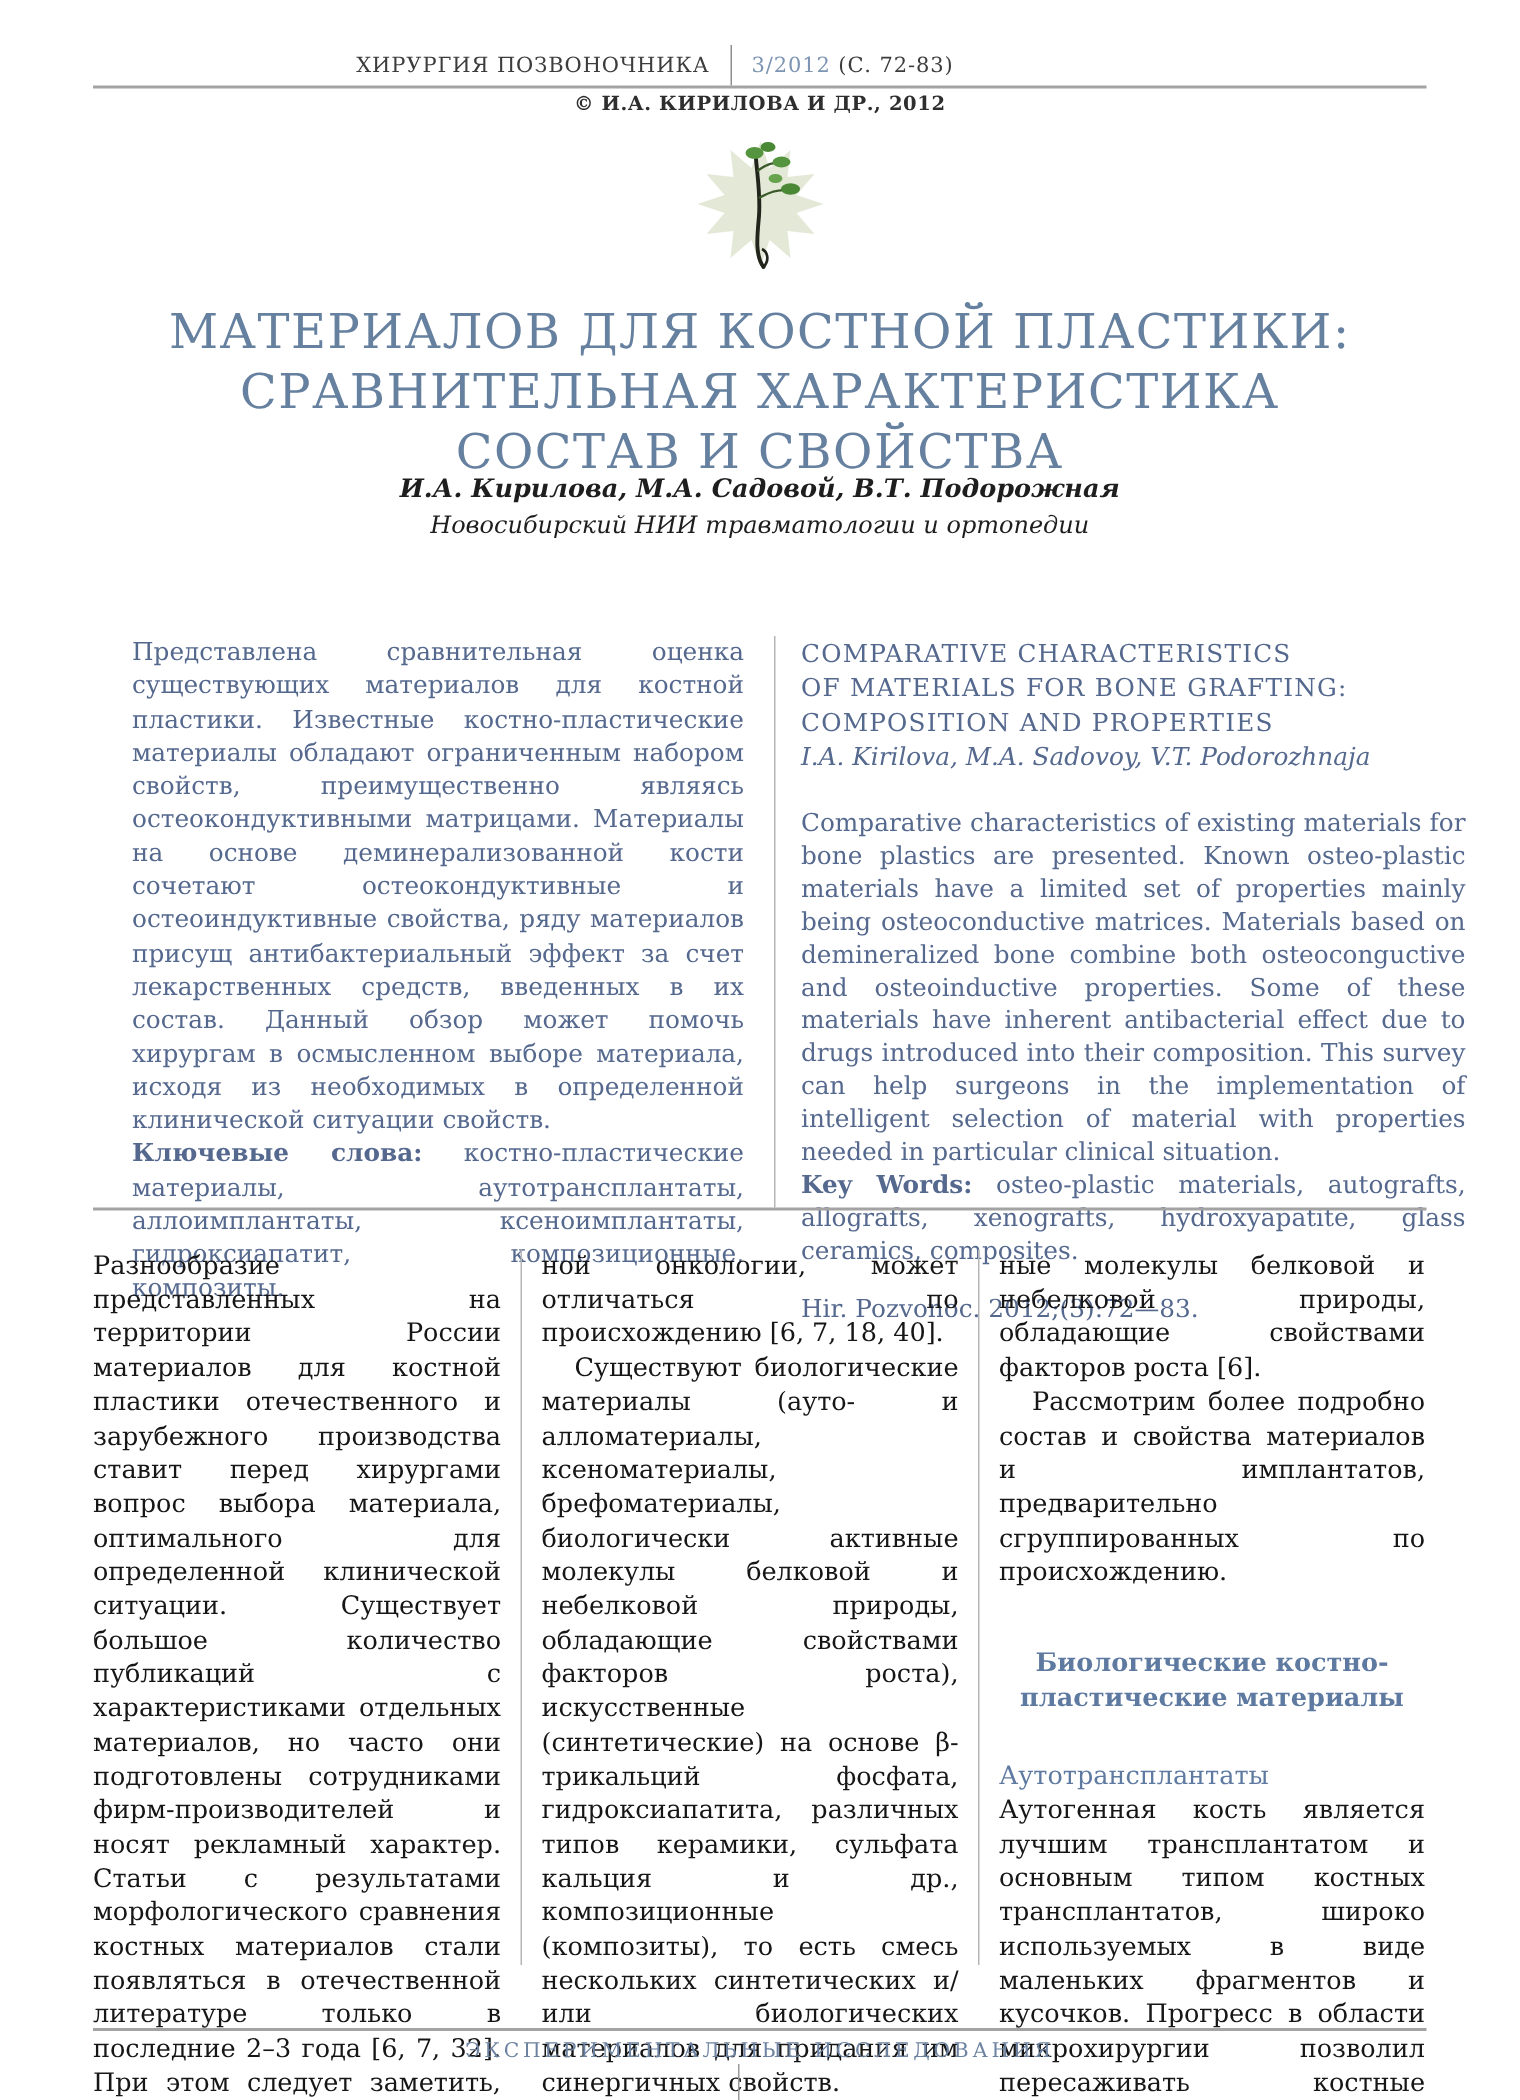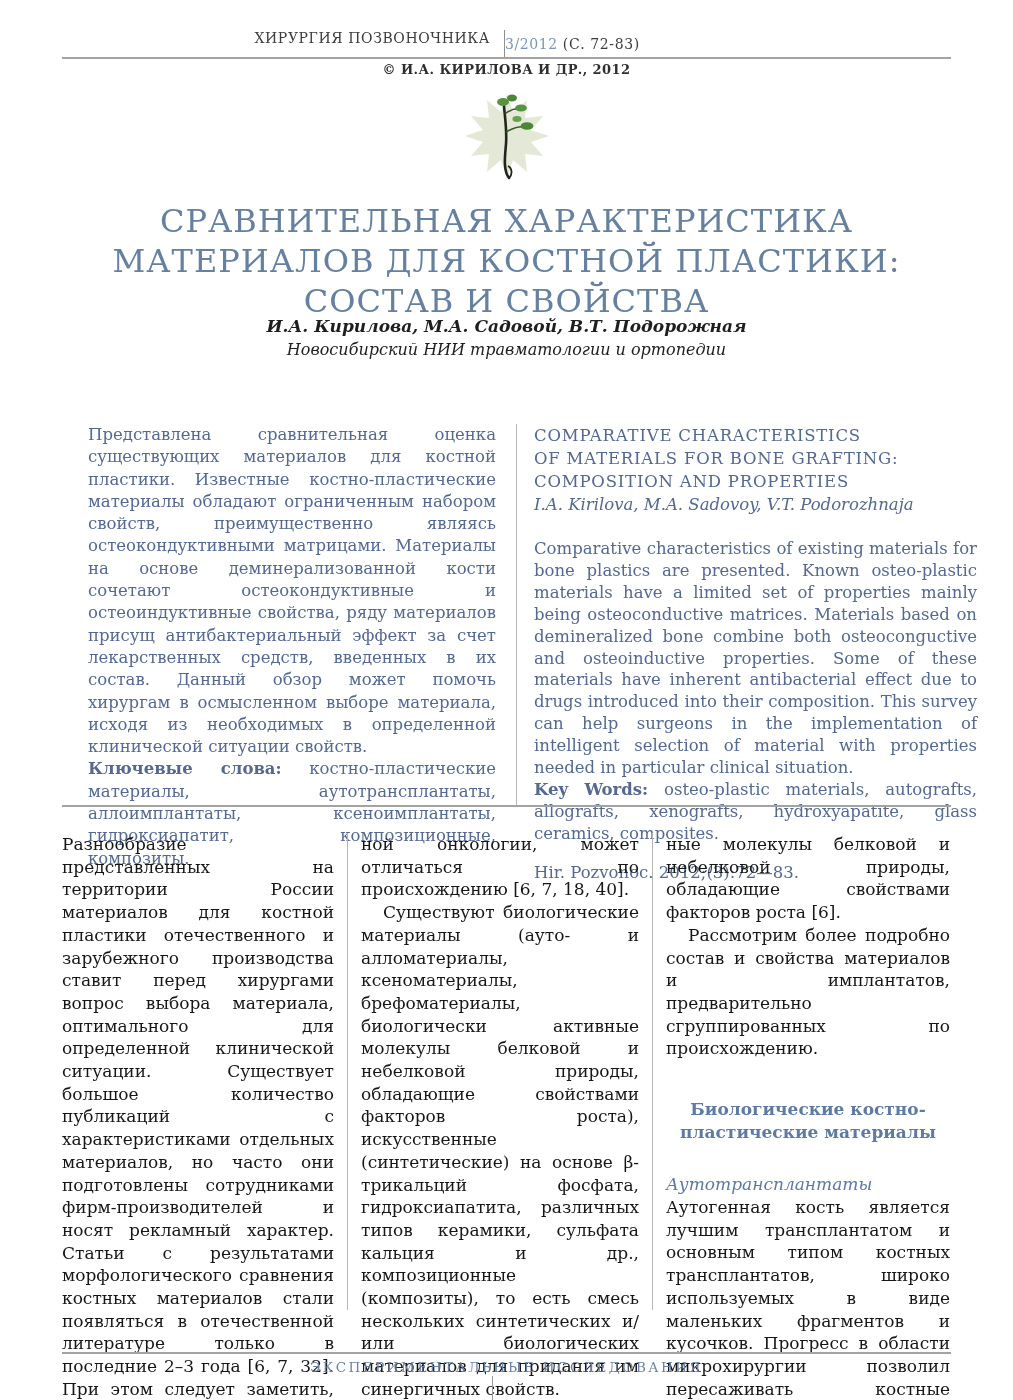--- a/index.html
+++ b/index.html
@@ -5,26 +5,26 @@
   html,body{margin:0;padding:0;background:#ffffff;}
   .page{
     position:relative;
     width:1013px;height:1400px;
     background:#ffffff;
     font-family:"DejaVu Serif","Liberation Serif",serif;
     overflow:hidden;
   }
   
   .header-row{
-    position:absolute;left:62px;top:30px;width:889px;height:27px;
-    display:flex;
+    position:absolute;left:45px;top:30px;width:889px;height:27px;
+    display:flex;align-items:center;
     font-size:14px;color:#3c3c3c;letter-spacing:.6px;
   }
   .header-journal{width:428px;text-align:right;padding-right:14px;}
-  .header-issue{flex:1;border-left:1px solid #8f8f8f;height:27px;display:flex;align-items:center;gap:5px;}
+  .header-issue{flex:1;padding-left:13px;border-left:1px solid #8f8f8f;height:27px;display:flex;align-items:center;gap:5px;}
   .issue-num{color:#7d94b3;}
   .rule{position:absolute;left:62px;width:889px;border-top:2px solid #a3a3a3;}
   .rule-top{top:57px;}
   .copyright{
     position:absolute;left:0;top:62px;width:100%;text-align:center;
     font-size:13px;font-weight:bold;color:#2e2e2e;letter-spacing:.4px;
   }
   
   .logo{position:absolute;left:0;top:86px;width:100%;display:flex;justify-content:center;}
   
@@ -68,21 +68,21 @@
   .bcol .indent{text-indent:22px;}
   .col1{width:272px;}
   .col2{width:278px;}
   .col3{width:284px;}
   .vdiv{width:1px;background:#b5b5b5;margin:0 13px;height:477px;}
   .sec-heading{
     color:#5e7aa0;font-weight:bold;margin:38px 0 0 0 !important;
     line-height:23px;text-align:center;
   }
   .sub-heading{
-    color:#5e7aa0;font-style:italic;margin:29px 0 0 0 !important;
+    color:#5e7aa0;margin:29px 0 0 0 !important;
     line-height:23px;text-align:left;
   }
   
   .page-num{
     position:absolute;left:0;top:1322px;width:100%;text-align:center;
     font-size:16px;color:#111111;
   }
   .rule-bottom{top:1352px;}
   .footer-section{
     position:absolute;left:0;top:1359px;width:100%;text-align:center;
@@ -118,22 +118,22 @@
         <ellipse cx="48" cy="16" rx="6" ry="4" fill="#55953f"></ellipse>
         <ellipse cx="57" cy="12" rx="5" ry="3.4" fill="#4a8836"></ellipse>
         <ellipse cx="66" cy="22" rx="6" ry="3.6" fill="#55953f"></ellipse>
         <ellipse cx="72" cy="40" rx="6.4" ry="3.8" fill="#4a8836"></ellipse>
         <ellipse cx="62" cy="33" rx="4.6" ry="3" fill="#66a34c"></ellipse>
       </svg>
     </span>
   </div>
 
   <h1 class="title">
+    <div>МАТЕРИАЛОВ ДЛЯ КОСТНОЙ ПЛАСТИКИ:</div>
     <div>СРАВНИТЕЛЬНАЯ ХАРАКТЕРИСТИКА</div>
-    <div>МАТЕРИАЛОВ ДЛЯ КОСТНОЙ ПЛАСТИКИ:</div>
     <div>СОСТАВ И СВОЙСТВА</div>
   </h1>
 
   <div class="authors">И.А. Кирилова, М.А. Садовой, В.Т. Подорожная</div>
   <div class="affiliation">Новосибирский НИИ травматологии и ортопедии</div>
 
   <div class="abstract">
     <div class="abs-left">
       <p><span>Представлена сравнительная оценка существующих материалов для костной пластики. Известные костно-пластические материалы обладают ограниченным набором свойств, преимущественно являясь остеокондуктивными матрицами. Материалы на основе деминерализованной кости сочетают остеокондуктивные и остеоиндуктивные свойства, ряду материалов присущ антибактериальный эффект за счет лекарственных средств, введенных в их состав. Данный обзор может помочь хирургам в осмысленном выборе материала, исходя из необходимых в определенной клинической ситуации свойств.</span></p>
       <p><span class="kw-label">Ключевые слова:</span><span> костно-пластические материалы, аутотрансплантаты, аллоимплантаты, ксеноимплантаты, гидроксиапатит, композиционные, композиты.</span></p>

